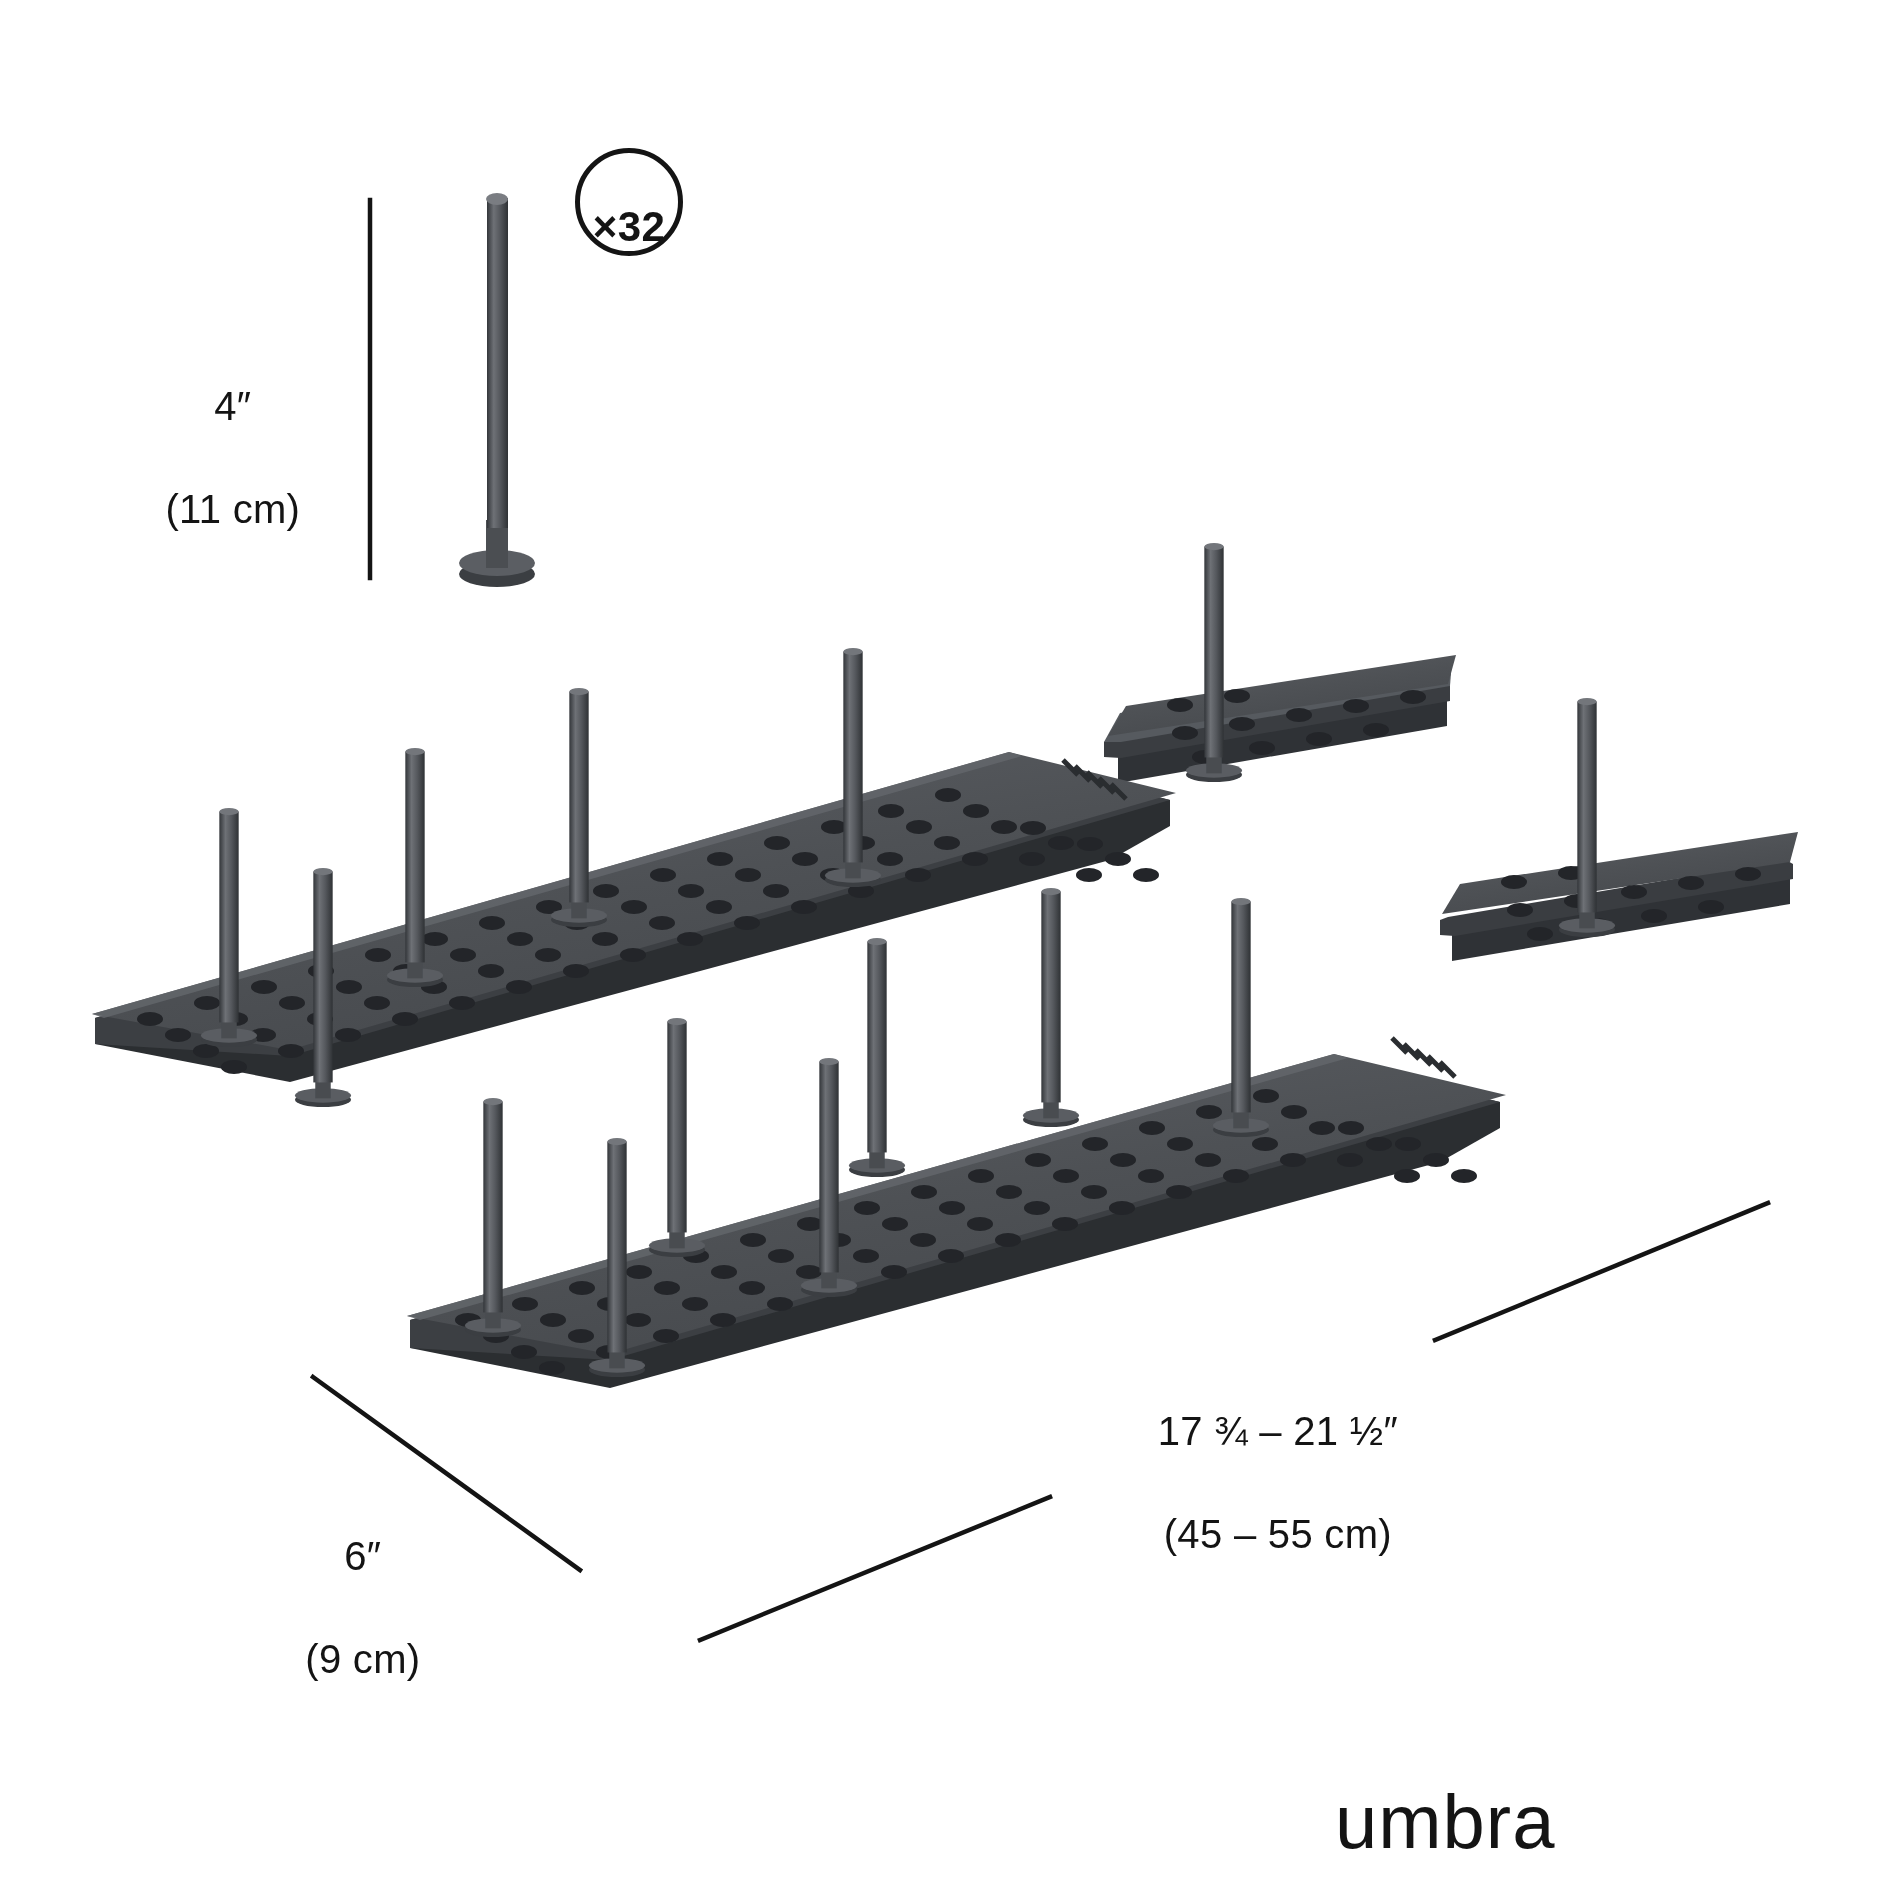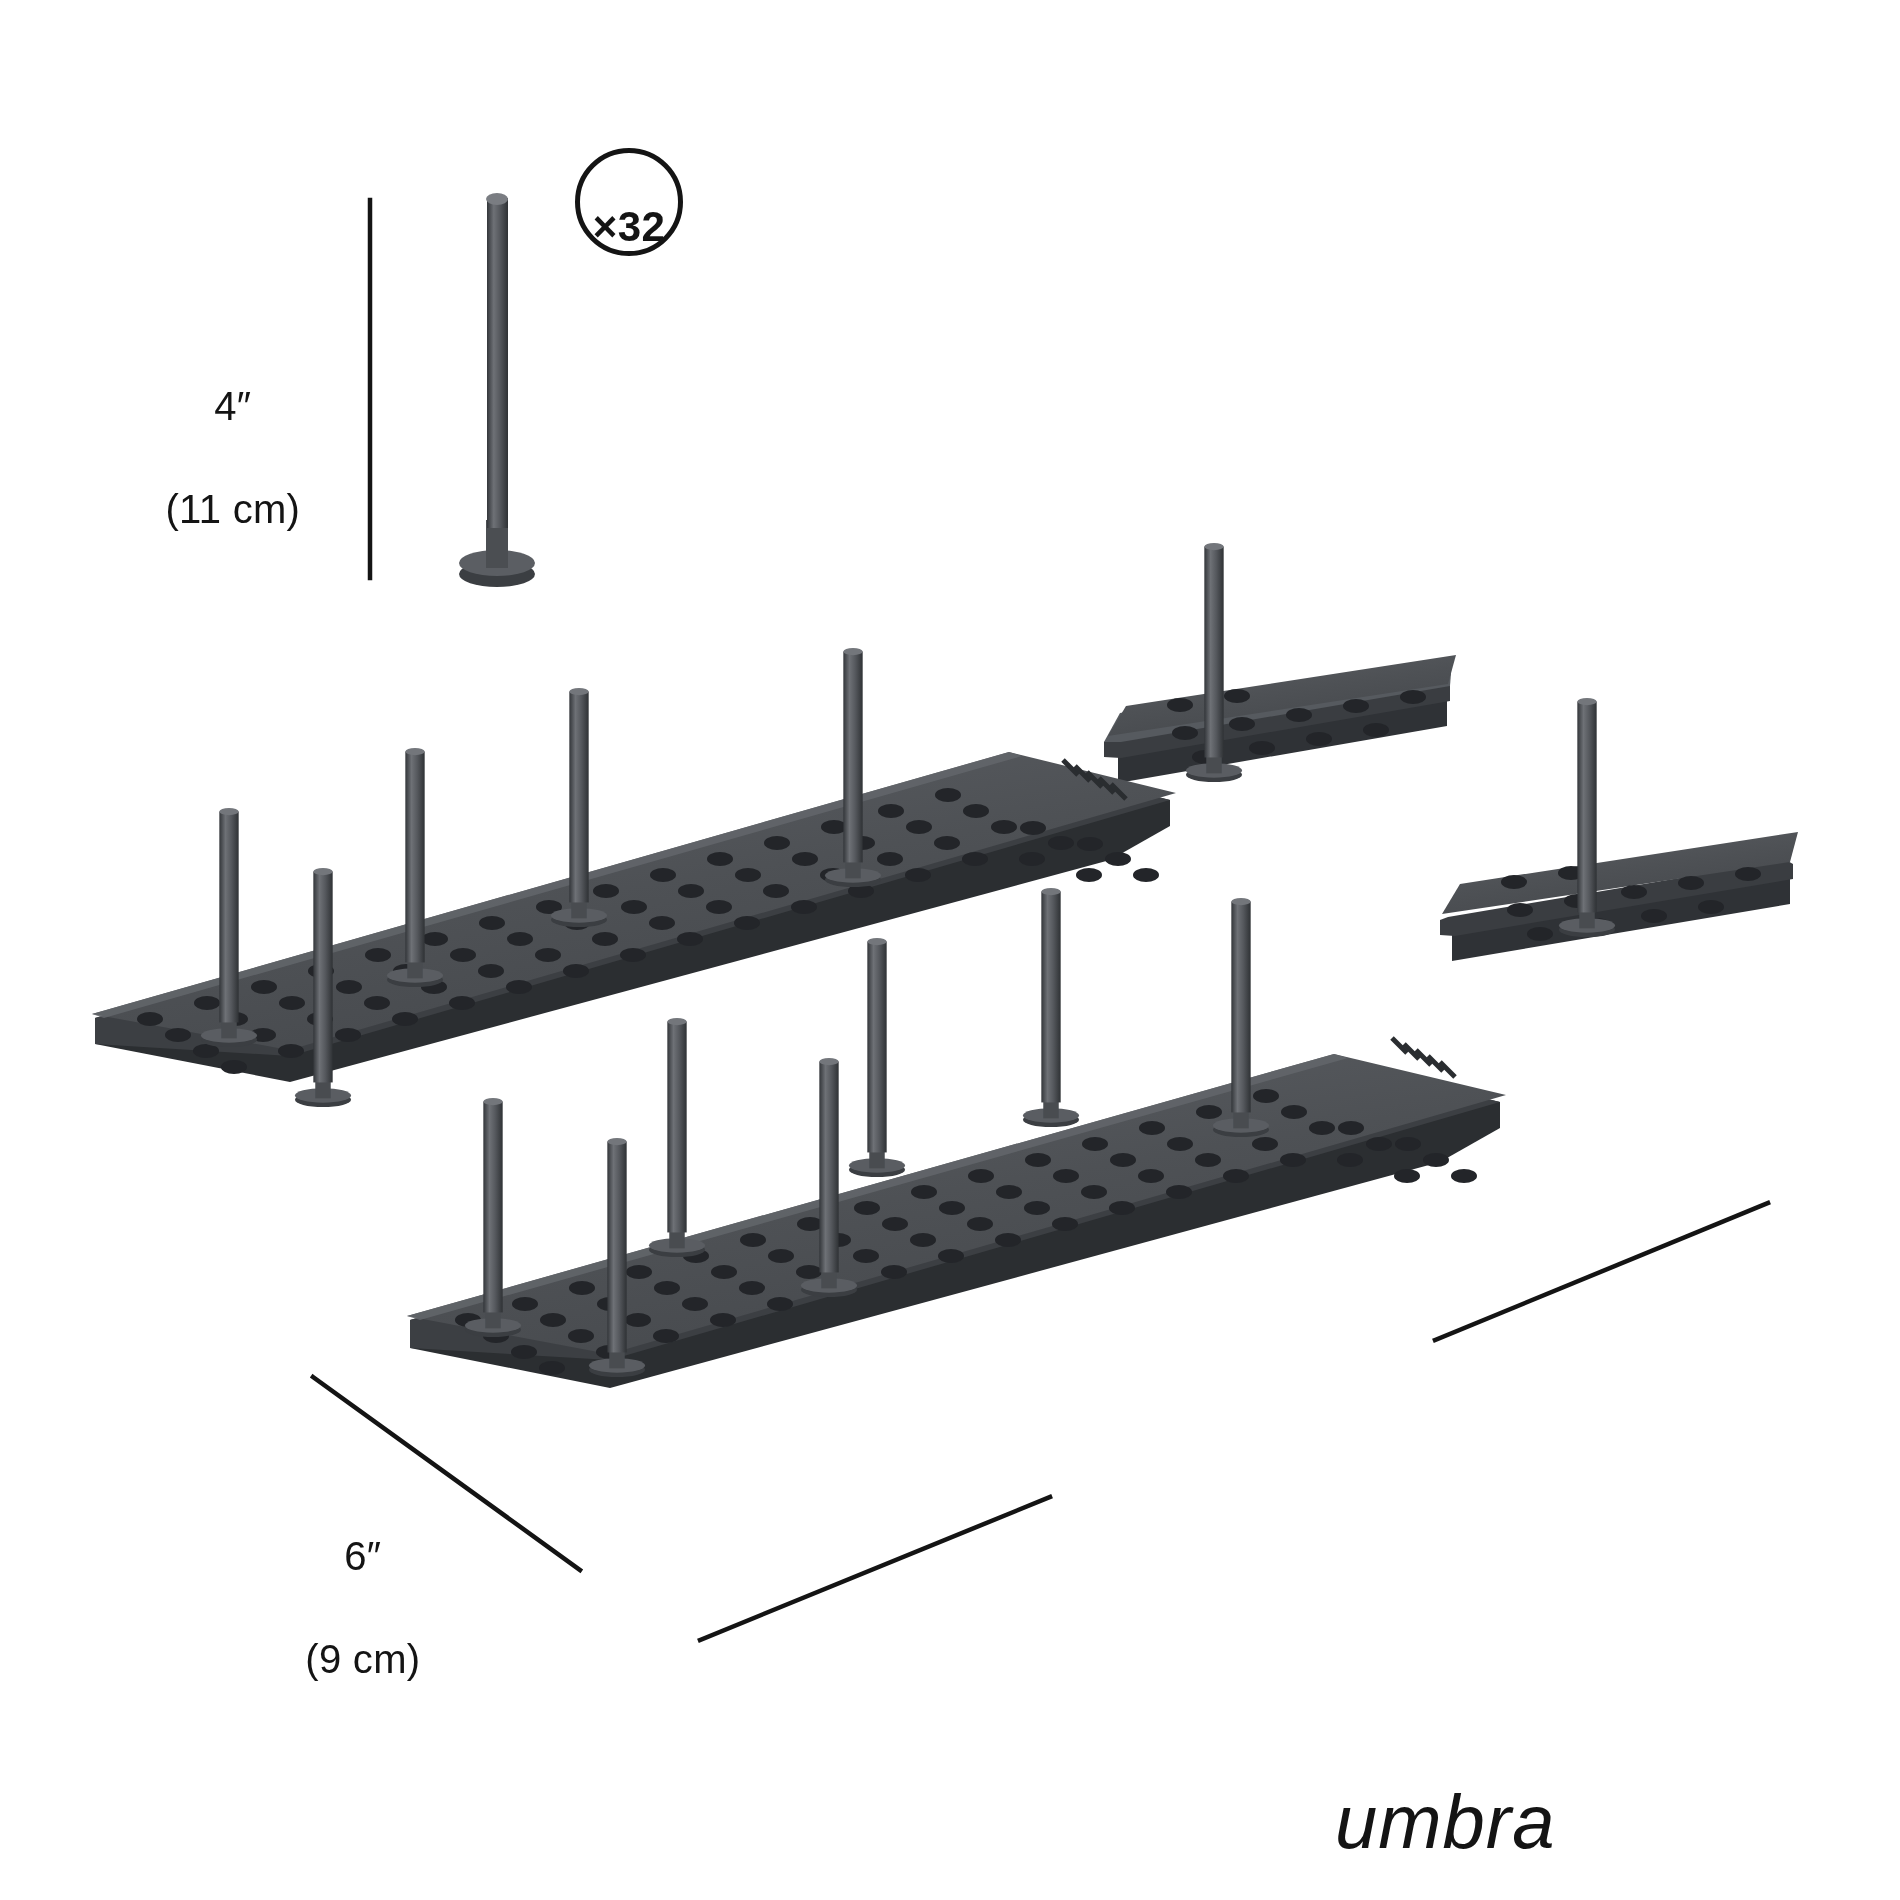--- a/index.html
+++ b/index.html
@@ -51,21 +51,20 @@
     font-weight: bold;
     letter-spacing: 0.5px;
     color: #141414;
   }
   .brand {
     position: absolute;
     font-size: 76px;
     letter-spacing: 1px;
     color: #141414;
     font-weight: 400;
-    font-style: italic;
   }
 </style>
 </head>
 <body>
 
 <div id="stage">
 
   <svg class="diagram" viewBox="0 0 1900 1900">
     <defs>
       <linearGradient id="pegGrad" x1="0" y1="0" x2="1" y2="0">
@@ -357,16 +356,20 @@
 
   <div class="qty-badge" style="left:575px; top:148px;">
     <span>×32</span>
   </div>
 
   <div class="dim-label center" style="left:215px; top:1480px; width:250px;">
     <span>6″</span><br>
     <span>(9 cm)</span>
   </div>
 
+  <div class="dim-label center" style="left:1065px; top:1355px; width:380px;">
+    <span>17 ¾ – 21 ½″</span><br>
+    <span>(45 – 55 cm)</span>
+  </div>
 
   <div class="brand" style="left:1335px; top:1778px;">umbra</div>
 
 </div>
 
 </body></html>

